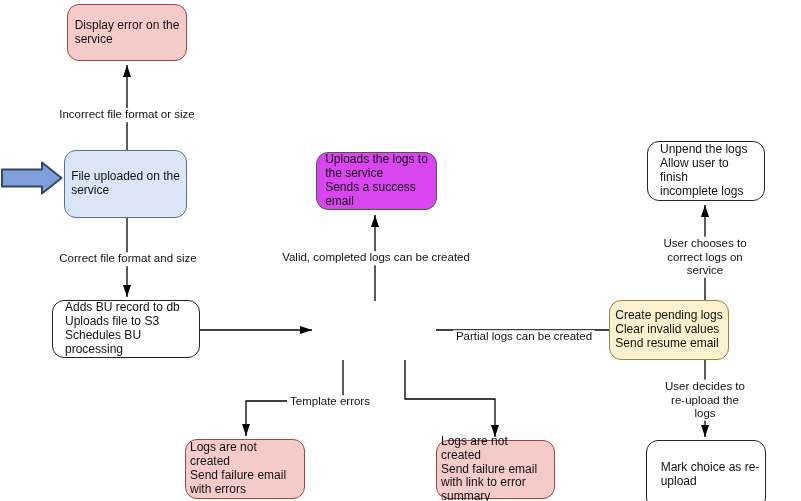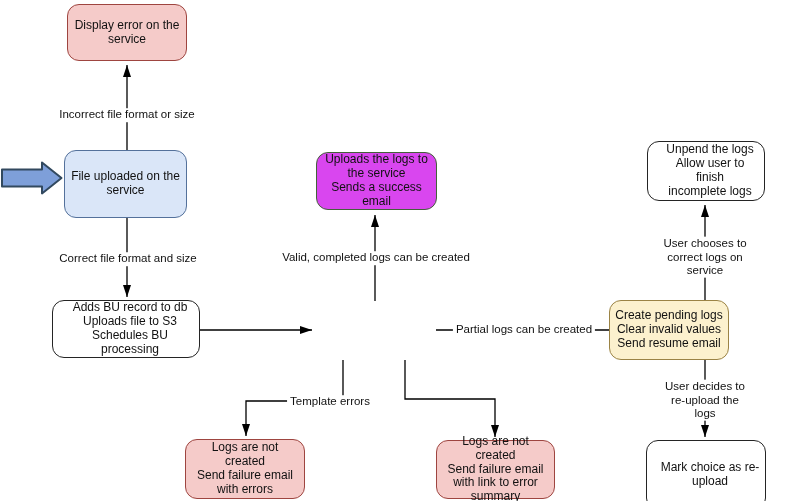--- a/index.html
+++ b/index.html
@@ -9,21 +9,20 @@
     background:#ffffff;
     font-family:"Liberation Sans", sans-serif;
     overflow:hidden;
   }
   #edges{position:absolute;left:0;top:0;width:801px;height:501px;}
   .node{
     position:absolute;
     box-sizing:border-box;
     border-radius:12px;
     display:flex;align-items:center;justify-content:center;
-    text-align:center;
     font-size:12px;line-height:1.16;
     color:#111;
     white-space:pre-line;
     padding:3px 4px;
   }
   .node.white { background:#ffffff; border:1.5px solid #242424;padding-left:12px; }
   .node.pink  { background:#F5CBC9; border:1.5px solid #9E4540; }
   .node.blue  { background:#DAE6F8; border:1.5px solid #54719B; }
   .node.green { background:#d946ef; border:1.5px solid #44613A; }
   .node.yellow{ background:#FCF1CE; border:1.5px solid #9B8345; }
@@ -98,21 +97,21 @@
 Send failure email
 with link to error
 summary</div>
 
   <div class="elabel" style="left:128px; top:259px;">Correct file format and size</div>
 
   <div class="elabel" style="left:127px; top:115px;">Incorrect file format or size</div>
 
   <div class="elabel" style="left:376px; top:258px;">Valid, completed logs can be created</div>
 
-  <div class="elabel" style="left:524px; top:330px;">Partial logs can be created</div>
+  <div class="elabel" style="left:524px; top:337px;">Partial logs can be created</div>
 
   <div class="elabel" style="left:330px; top:402px;">Template errors</div>
 
 
   <div class="elabel" style="left:705px; top:257px;">User chooses to correct logs on service</div>
 
   <div class="elabel" style="left:705px; top:400px;">User decides to re-upload the logs</div>
 
 </div>
 

